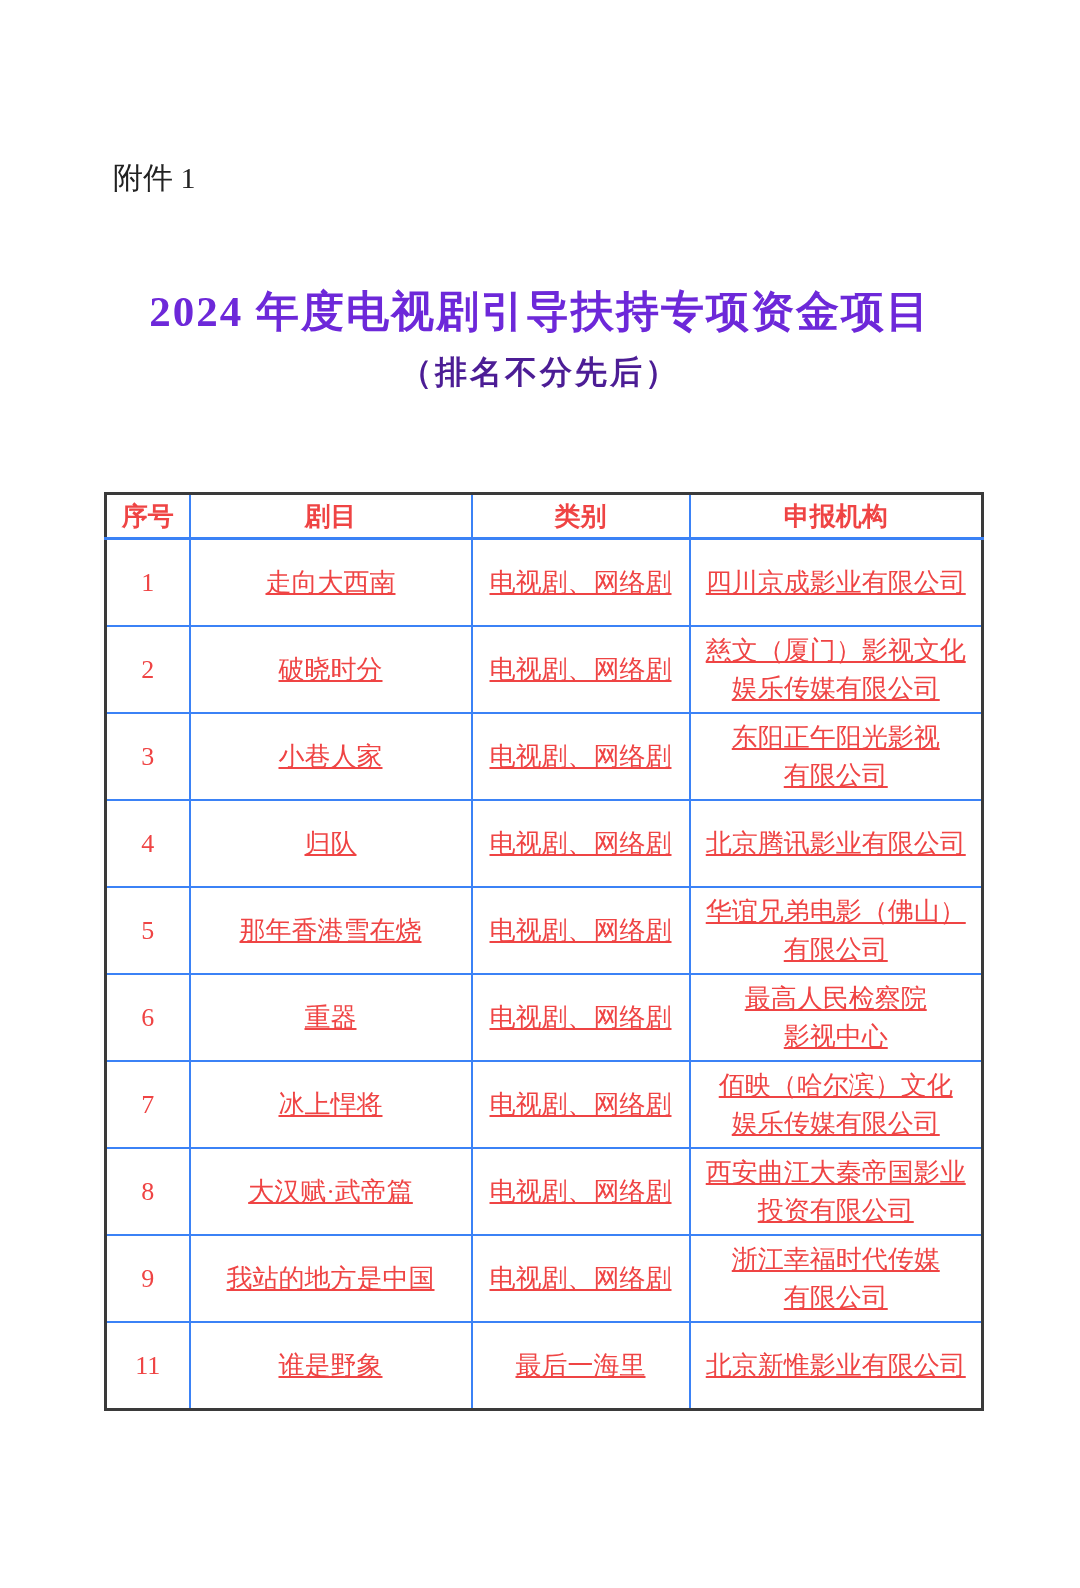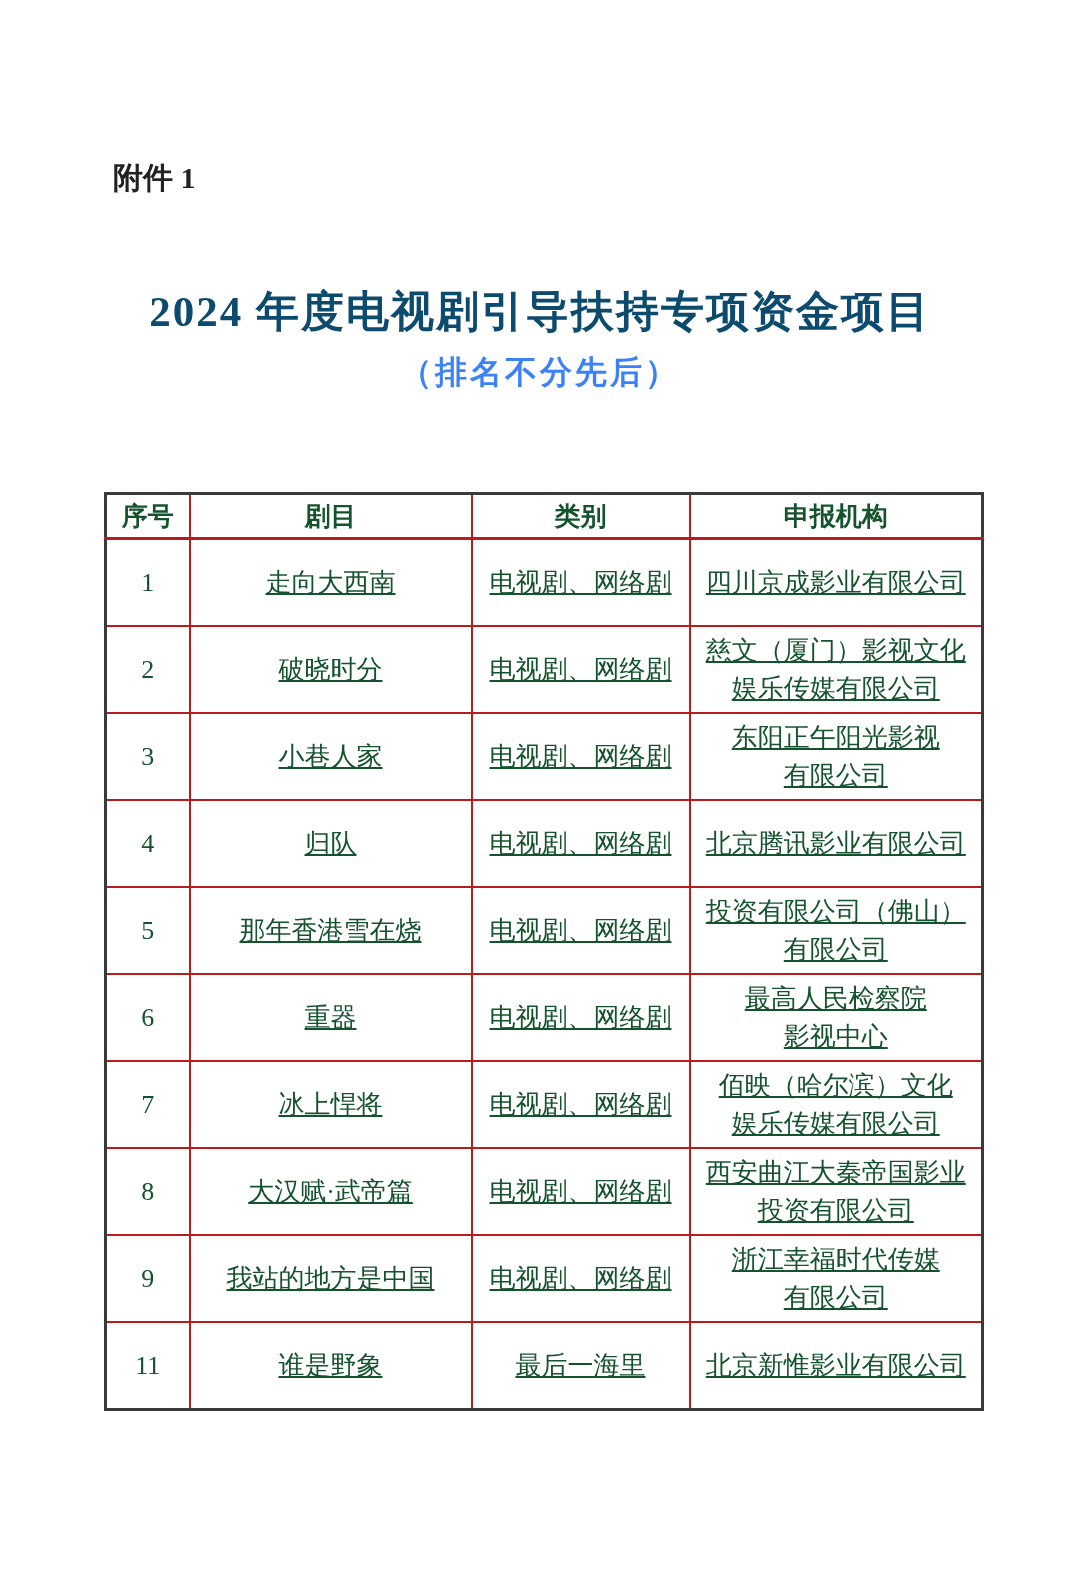--- a/index.html
+++ b/index.html
@@ -15,54 +15,53 @@
     color: #1f1f1f;
     font-family: "Liberation Serif", "DejaVu Serif", serif;
     overflow: hidden;
   }
   .attachment {
     padding-top: 160px;
     margin-left: 113px;
     font-size: 30px;
     line-height: 36px;
     color: #222222;
-    font-weight: bold;
   }
   .title {
     margin-top: 84px;
     text-align: center;
     font-size: 43px;
     font-weight: bold;
     line-height: 63px;
     letter-spacing: 2px;
-    color: #0c4a6e;
+    color: #6d28d9;
   }
   .subtitle {
     margin-top: 8px;
     text-align: center;
     font-size: 32px;
     font-weight: bold;
     line-height: 42px;
     letter-spacing: 3px;
-    color: #3b82f6;
+    color: #4c1d95;
   }
   table.projects {
     margin: 99px 0 0 104px;
     width: 877px;
     border-collapse: collapse;
     table-layout: fixed;
     border: 3px solid #3a3a3a;
   }
   table.projects th,
   table.projects td {
-    border: 2px solid #b91c1c;
+    border: 2px solid #3b82f6;
     text-align: center;
     vertical-align: middle;
     padding: 0 4px;
-    color: #14532d;
+    color: #ef4444;
   }
   table.projects th {
     height: 42px;
     font-size: 26px;
     font-weight: bold;
     border-bottom-width: 3px;
   }
   table.projects td {
     height: 85px;
     font-size: 26px;
@@ -126,21 +125,21 @@
       <tr>
         <td class="c-no">4</td>
         <td class="c-title">归队</td>
         <td class="c-cat">电视剧、网络剧</td>
         <td class="c-org">北京腾讯影业有限公司</td>
       </tr>
       <tr>
         <td class="c-no">5</td>
         <td class="c-title">那年香港雪在烧</td>
         <td class="c-cat">电视剧、网络剧</td>
-        <td class="c-org">投资有限公司（佛山）
+        <td class="c-org">华谊兄弟电影（佛山）
 有限公司</td>
       </tr>
       <tr>
         <td class="c-no">6</td>
         <td class="c-title">重器</td>
         <td class="c-cat">电视剧、网络剧</td>
         <td class="c-org">最高人民检察院
 影视中心</td>
       </tr>
       <tr>

